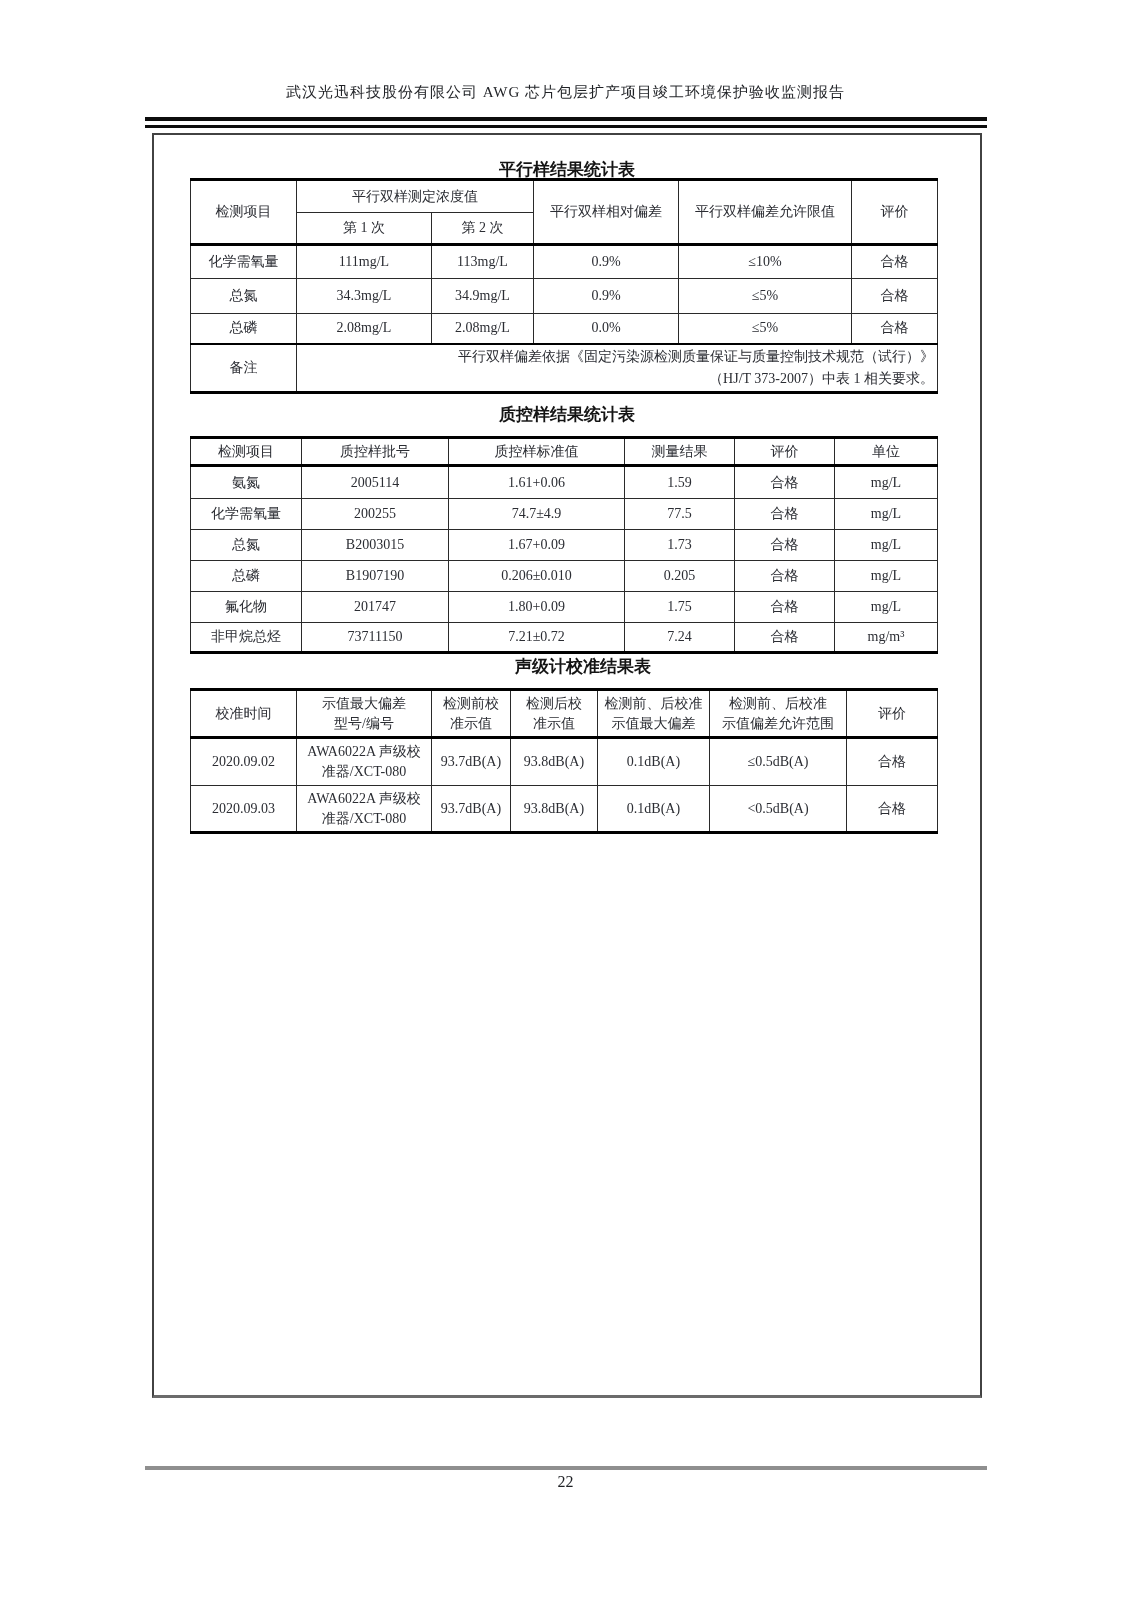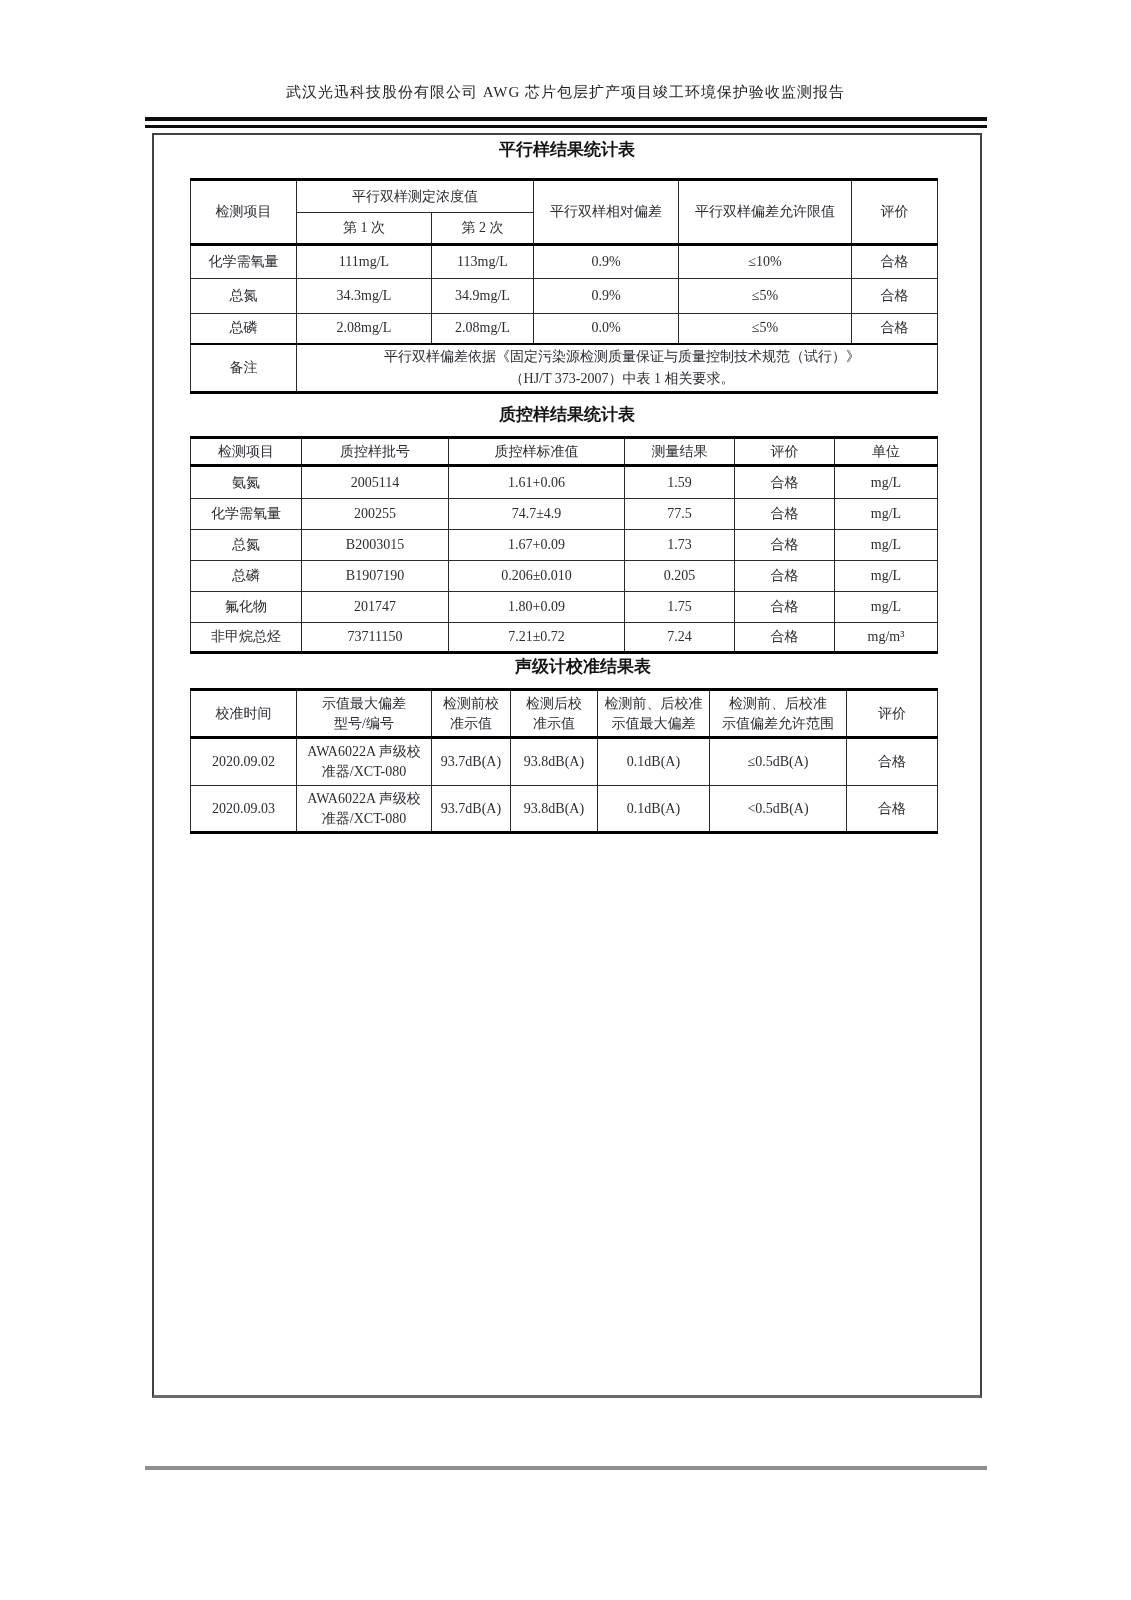--- a/index.html
+++ b/index.html
@@ -20,41 +20,41 @@
   .rule-bottom{top:125px;height:3px;}
   .content-box{
     position:absolute;left:152px;top:133px;width:830px;height:1265px;
     border:2px solid #424242;border-bottom:3px solid #6b6b6b;
     box-sizing:border-box;
   }
   .tbl-title{
     position:absolute;left:0;width:100%;text-align:center;
     font-size:17px;font-weight:bold;color:#141414;margin:0;
   }
-  .t1-title{top:3px;}
+  .t1-title{top:23px;}
   .t2-title{top:268px;}
   .t3-title{top:520px;margin-left:16px;}
   table{
     position:absolute;left:36px;
     border-collapse:collapse;table-layout:fixed;
     width:747px;font-size:14px;color:#2b2d33;
     border-top:3px solid #000;border-bottom:3px solid #000;
   }
   .t1{top:43px;}
   .t2{top:301px;}
   .t3{top:553px;border-radius:19px;}
   th,td{
     border:1px solid #2a2a2a;text-align:center;vertical-align:middle;
     font-weight:normal;padding:1px 3px;box-sizing:border-box;overflow:hidden;
   }
   tr.thick-top th, tr.thick-top td{border-top:3px solid #000;}
   tr.note-row td{border-top:2px solid #000;}
   .pre{white-space:pre-line;line-height:20px;}
   .note-text{
-    text-align:center;padding-left:13px;white-space:pre-line;line-height:22px;
+    text-align:right;padding-left:13px;white-space:pre-line;line-height:22px;
   }
   .footer-rule{
     position:absolute;left:145px;top:1466px;width:842px;height:4px;background:#8f8f8f;
   }
   .page-number{
     position:absolute;top:1473px;left:0;width:100%;text-align:center;
     font-size:16px;color:#1f2125;
   }
 </style>
 </head>
@@ -237,14 +237,15 @@
         <td>0.1dB(A)</td>
         <td>&lt;0.5dB(A)</td>
         <td>合格</td>
       </tr>
     </tbody>
       </table>
 
   </div>
 
   <div class="footer-rule"></div>
+  <div class="page-number">22</div>
 
 </div>
 
 </body></html>

